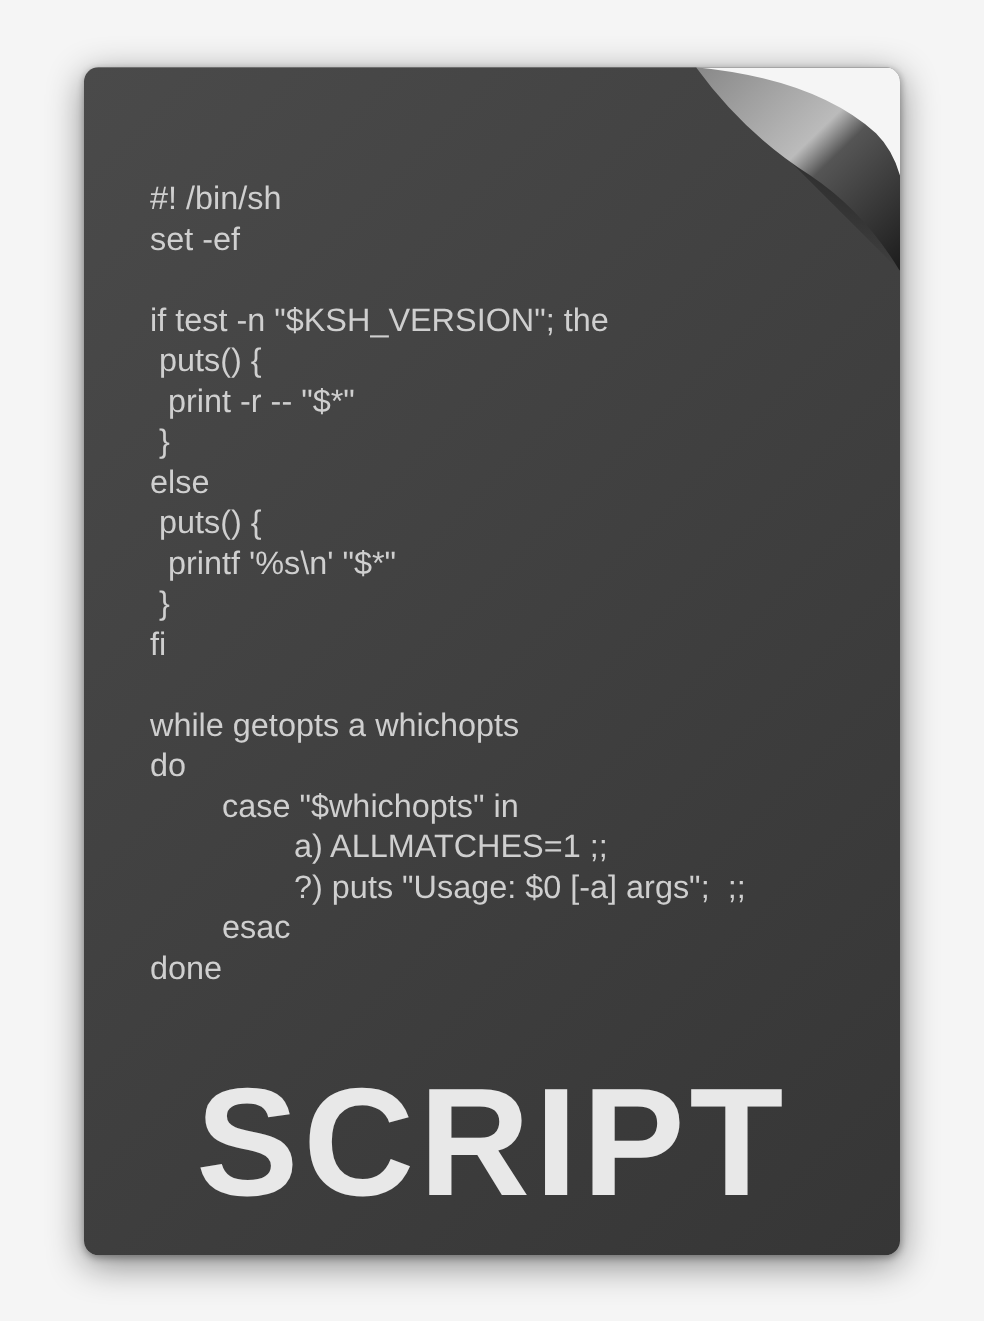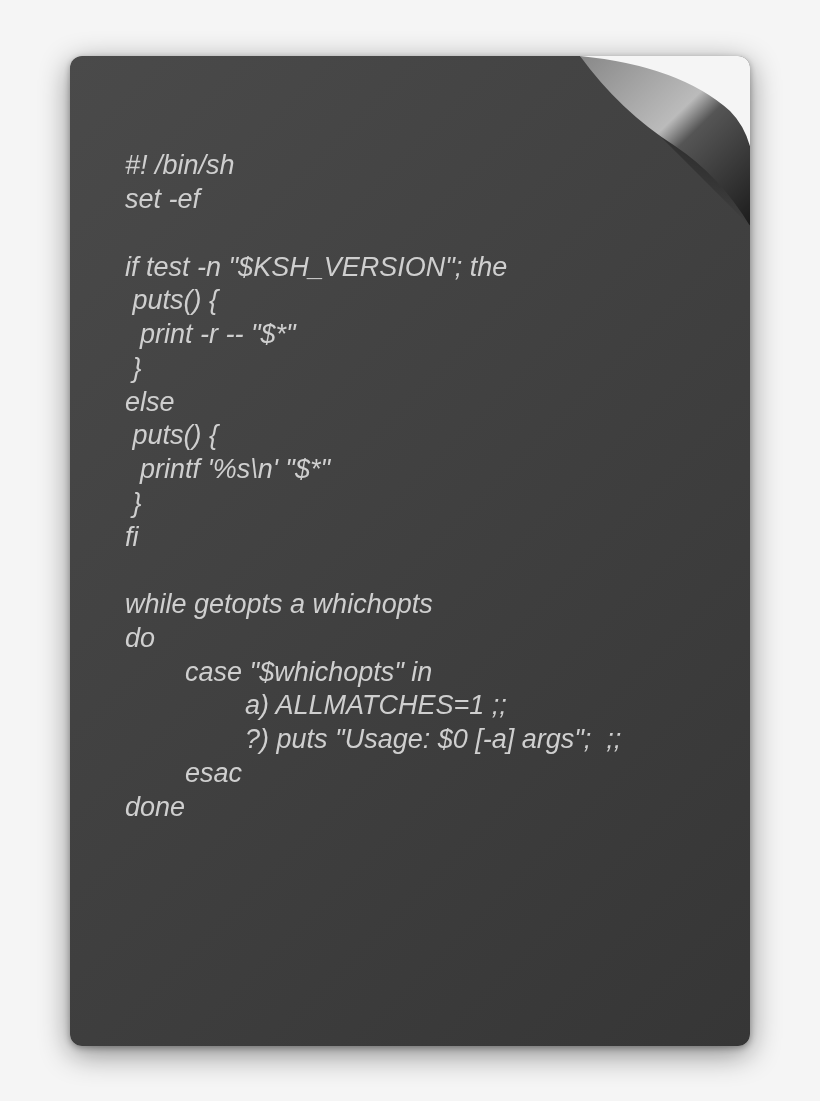--- a/index.html
+++ b/index.html
@@ -13,21 +13,20 @@
       font-family: Arial, Helvetica, sans-serif;
     }
     .page {
       position: relative;
       width: 680px;
       height: 990px;
       background: linear-gradient(135deg, #4a4a4a 0%, #363636 100%);
       border-radius: 12px;
       box-shadow: 0 8px 30px rgba(0,0,0,0.45), 0 2px 6px rgba(0,0,0,0.3);
       overflow: hidden;
-      font-style: italic;
     }
     .curl {
       position: absolute;
       top: 0;
       right: 0;
       width: 170px;
       height: 170px;
       z-index: 3;
     }
     .content {
@@ -94,13 +93,14 @@
 <span>fi</span>
 <span></span>
 <span>while getopts a whichopts</span>
 <span>do</span>
 <span>        case "$whichopts" in</span>
 <span>                a) ALLMATCHES=1 ;;</span>
 <span>                ?) puts "Usage: $0 [-a] args";  ;;</span>
 <span>        esac</span>
 <span>done</span></div>
 
+  <div class="title">SCRIPT</div>
 </div>
 
 </body></html>

